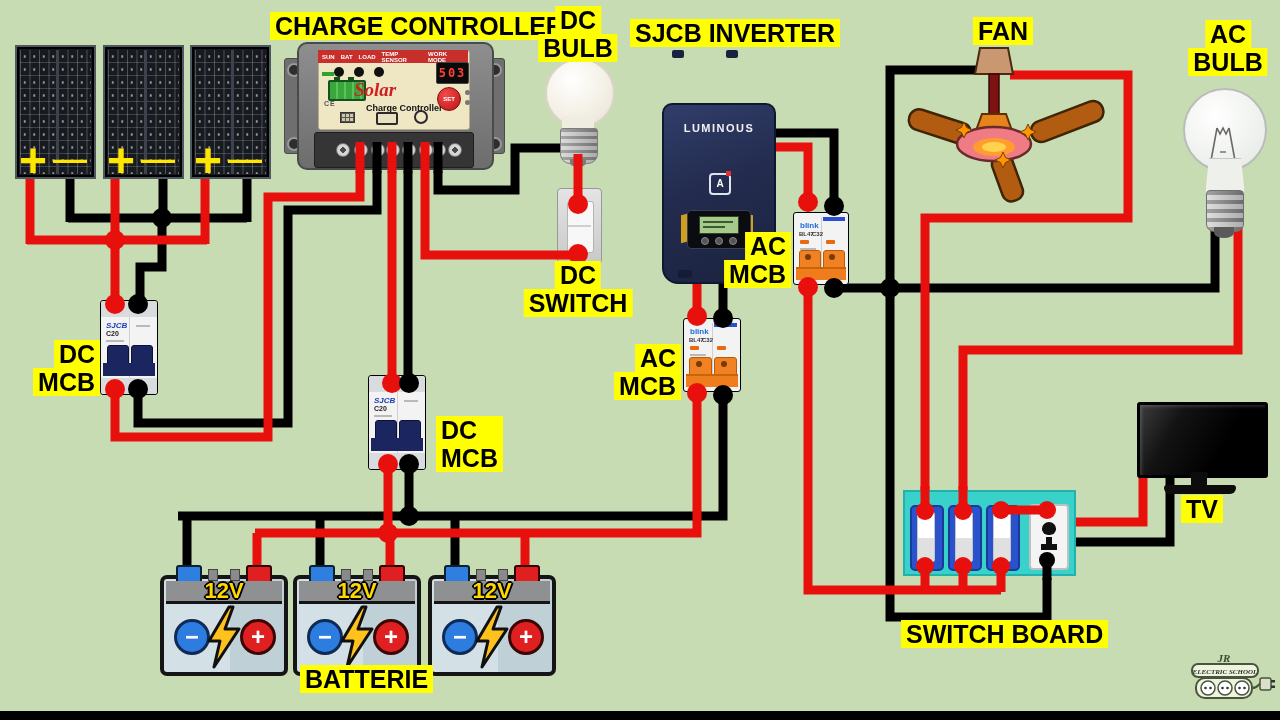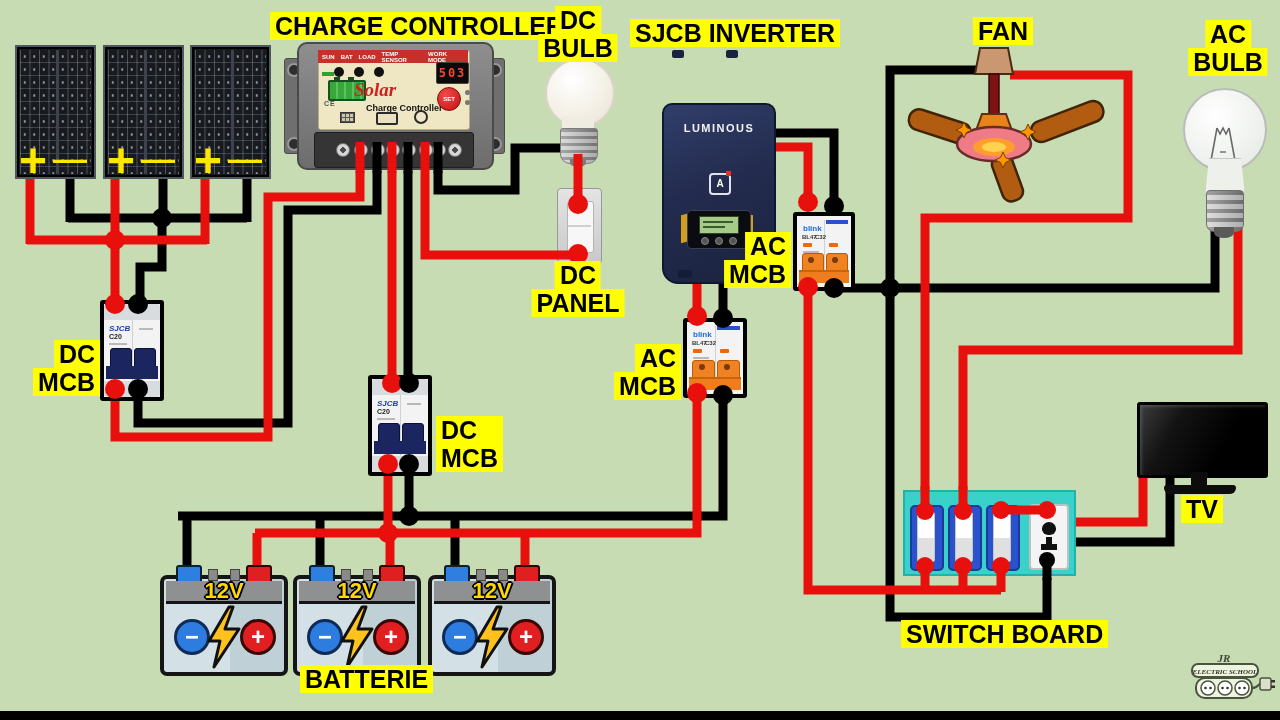--- a/index.html
+++ b/index.html
@@ -21,21 +21,21 @@
      background-image:
        radial-gradient(circle, rgba(255,255,255,.55) 1px, transparent 1.4px),
        linear-gradient(90deg, rgba(205,215,225,.30) 1px, transparent 1px),
        linear-gradient(0deg, rgba(205,215,225,.22) 1px, transparent 1px);
      background-size:9.5px 13px,9.5px 13px,9.5px 13px;}
   .panel .mid{position:absolute;top:3px;bottom:3px;left:50%;width:3px;background:#3c434c;}
   .p-plus{position:absolute;left:2px;bottom:-8px;font:bold 48px/1 "Liberation Sans",sans-serif;color:#ffe600;}
   .p-minus{position:absolute;left:36px;bottom:2px;font:bold 34px/1 "Liberation Sans",sans-serif;
            letter-spacing:-2px;color:#ffe600;}
   
-  .mcb{position:absolute;background:#f3f3f3;border:4px solid #000000;border-radius:3px;z-index:10;}
+  .mcb{position:absolute;background:#f3f3f3;border:1px solid #000000;border-radius:3px;z-index:10;}
   .mcb .cap{position:absolute;left:0;right:0;height:16px;background:#d9dcdf;}
   .mcb .split{position:absolute;top:16px;bottom:16px;left:50%;width:1px;background:#d0d0d0;}
   .mcb .brand{position:absolute;font-weight:bold;font-style:italic;}
   .mcb .micro{position:absolute;background:#b9b9b9;height:2px;}
   .toggle{position:absolute;border-radius:3px;}
   .tog-dc{background:#1b2560;border:1px solid #0c1234;}
   .tog-ac{background:#f08224;border:1px solid #b85c08;}
   .band-dc{position:absolute;left:2px;right:2px;height:13px;background:#1b2560;}
   .band-ac{position:absolute;left:2px;right:2px;height:11px;background:#ef7d1d;border-top:2px solid #c96409;}
   .bluestrip{position:absolute;background:#2b4fd0;height:4px;}
@@ -431,21 +431,21 @@
   <div class="lbl center" style="left:1228px;top:20px;transform:translateX(-50%);">
     <span>AC</span>
     <span>BULB</span>
     </div>
   <div class="lbl rightal" style="left:100px;top:340px;transform:translateX(-100%);">
     <span>DC</span>
     <span>MCB</span>
     </div>
   <div class="lbl center" style="left:578px;top:261px;transform:translateX(-50%);">
     <span>DC</span>
-    <span>PANEL</span>
+    <span>SWITCH</span>
     </div>
   <div class="lbl" style="left:436px;top:416px;">
     <span>DC</span>
     <span>MCB</span>
     </div>
   <div class="lbl rightal" style="left:681px;top:344px;transform:translateX(-100%);">
     <span>AC</span>
     <span>MCB</span>
     </div>
   <div class="lbl rightal" style="left:791px;top:232px;transform:translateX(-100%);">

